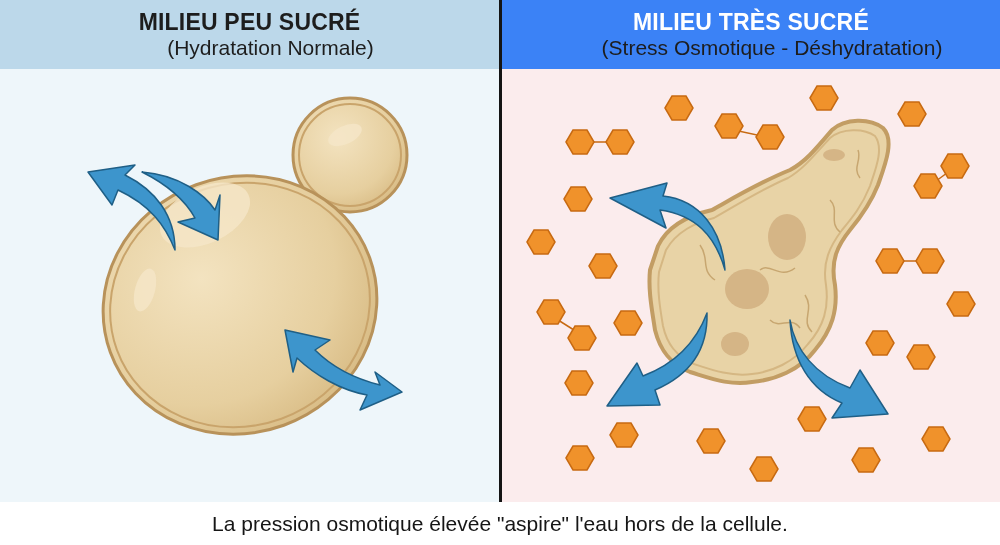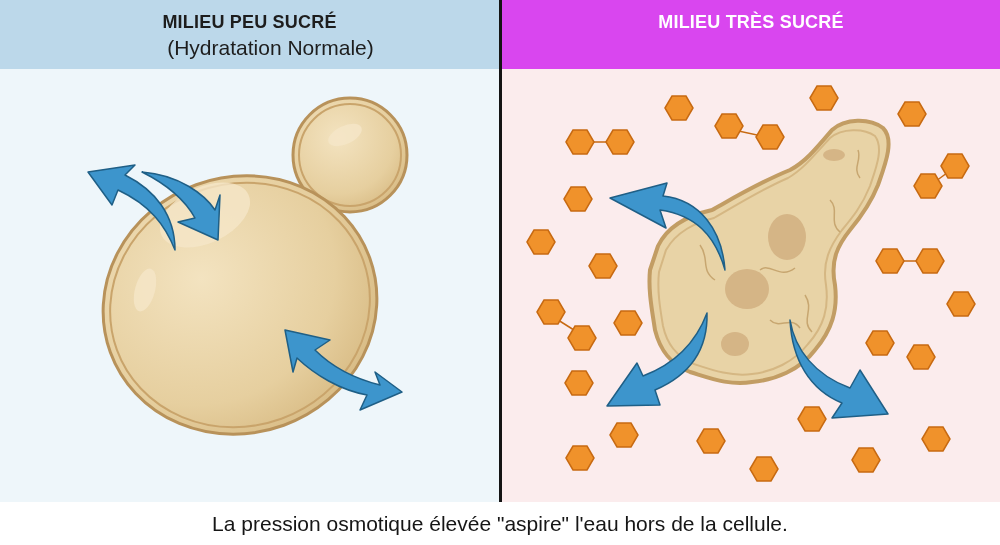--- a/index.html
+++ b/index.html
@@ -2,22 +2,22 @@
 <html><head>
 <meta charset="utf-8">
 <style>
   html,body{margin:0;padding:0;}
   body{width:1000px;height:545px;overflow:hidden;background:#ffffff;font-family:"Liberation Sans",sans-serif;position:relative;}
   .panel{position:absolute;top:0;height:502px;}
   .panel.left{left:0;width:499px;background:#eef6fa;}
   .panel.right{left:502px;width:498px;background:#fbeced;}
   .header{position:absolute;left:0;right:0;top:0;height:69px;text-align:center;}
   .left .header{background:#bcd8ea;}
-  .right .header{background:#d946ef;}
-  .title{font-weight:bold;font-size:18px;line-height:26px;padding-top:9px;letter-spacing:0.2px;}
+  .right .header{background:#3b82f6;}
+  .title{font-weight:bold;font-size:23px;line-height:26px;padding-top:9px;letter-spacing:0.2px;}
   .subtitle{font-size:21px;line-height:26px;padding-left:42px;}
   .left .title{color:#1d1d1d;}
   .right .title{color:#ffffff;}
   .left .subtitle{color:#1d1d1d;}
   .right .subtitle{color:#1d1d1d;}
   .divider{position:absolute;left:499px;top:0;width:3px;height:502px;background:#141414;}
   .caption{position:absolute;left:0;right:0;top:507px;height:38px;text-align:center;font-size:21px;line-height:34px;color:#161616;}
   svg.art{position:absolute;left:0;top:69px;}
 </style>
 </head>
@@ -51,20 +51,21 @@
       <path d="M285,330 L330,340 L315,350 C335,370 360,380 380,385 L375,372 L402,392 L360,410 L367,395 C340,390 315,375 297,358 L293,372 Z"></path>
     </g>
   </svg>
 </div>
 
 <div class="divider"></div>
 
 <div class="panel right">
   <div class="header">
     <div class="title">MILIEU TRÈS SUCRÉ</div>
+    <div class="subtitle">(Stress Osmotique - Déshydratation)</div>
   </div>
   <svg class="art" width="498" height="433" viewBox="502 69 498 433">
     <defs>
       <symbol id="hex" viewBox="-16 -14 32 28">
         <polygon points="-14,0 -7,-12 7,-12 14,0 7,12 -7,12" fill="#f0922b" stroke="#c76a12" stroke-width="1.5"></polygon>
       </symbol>
     </defs>
     <g stroke="#c76a12" stroke-width="1.5">
       <line x1="580" y1="142" x2="620" y2="142"></line>
       <line x1="720" y1="127" x2="766" y2="137"></line>

